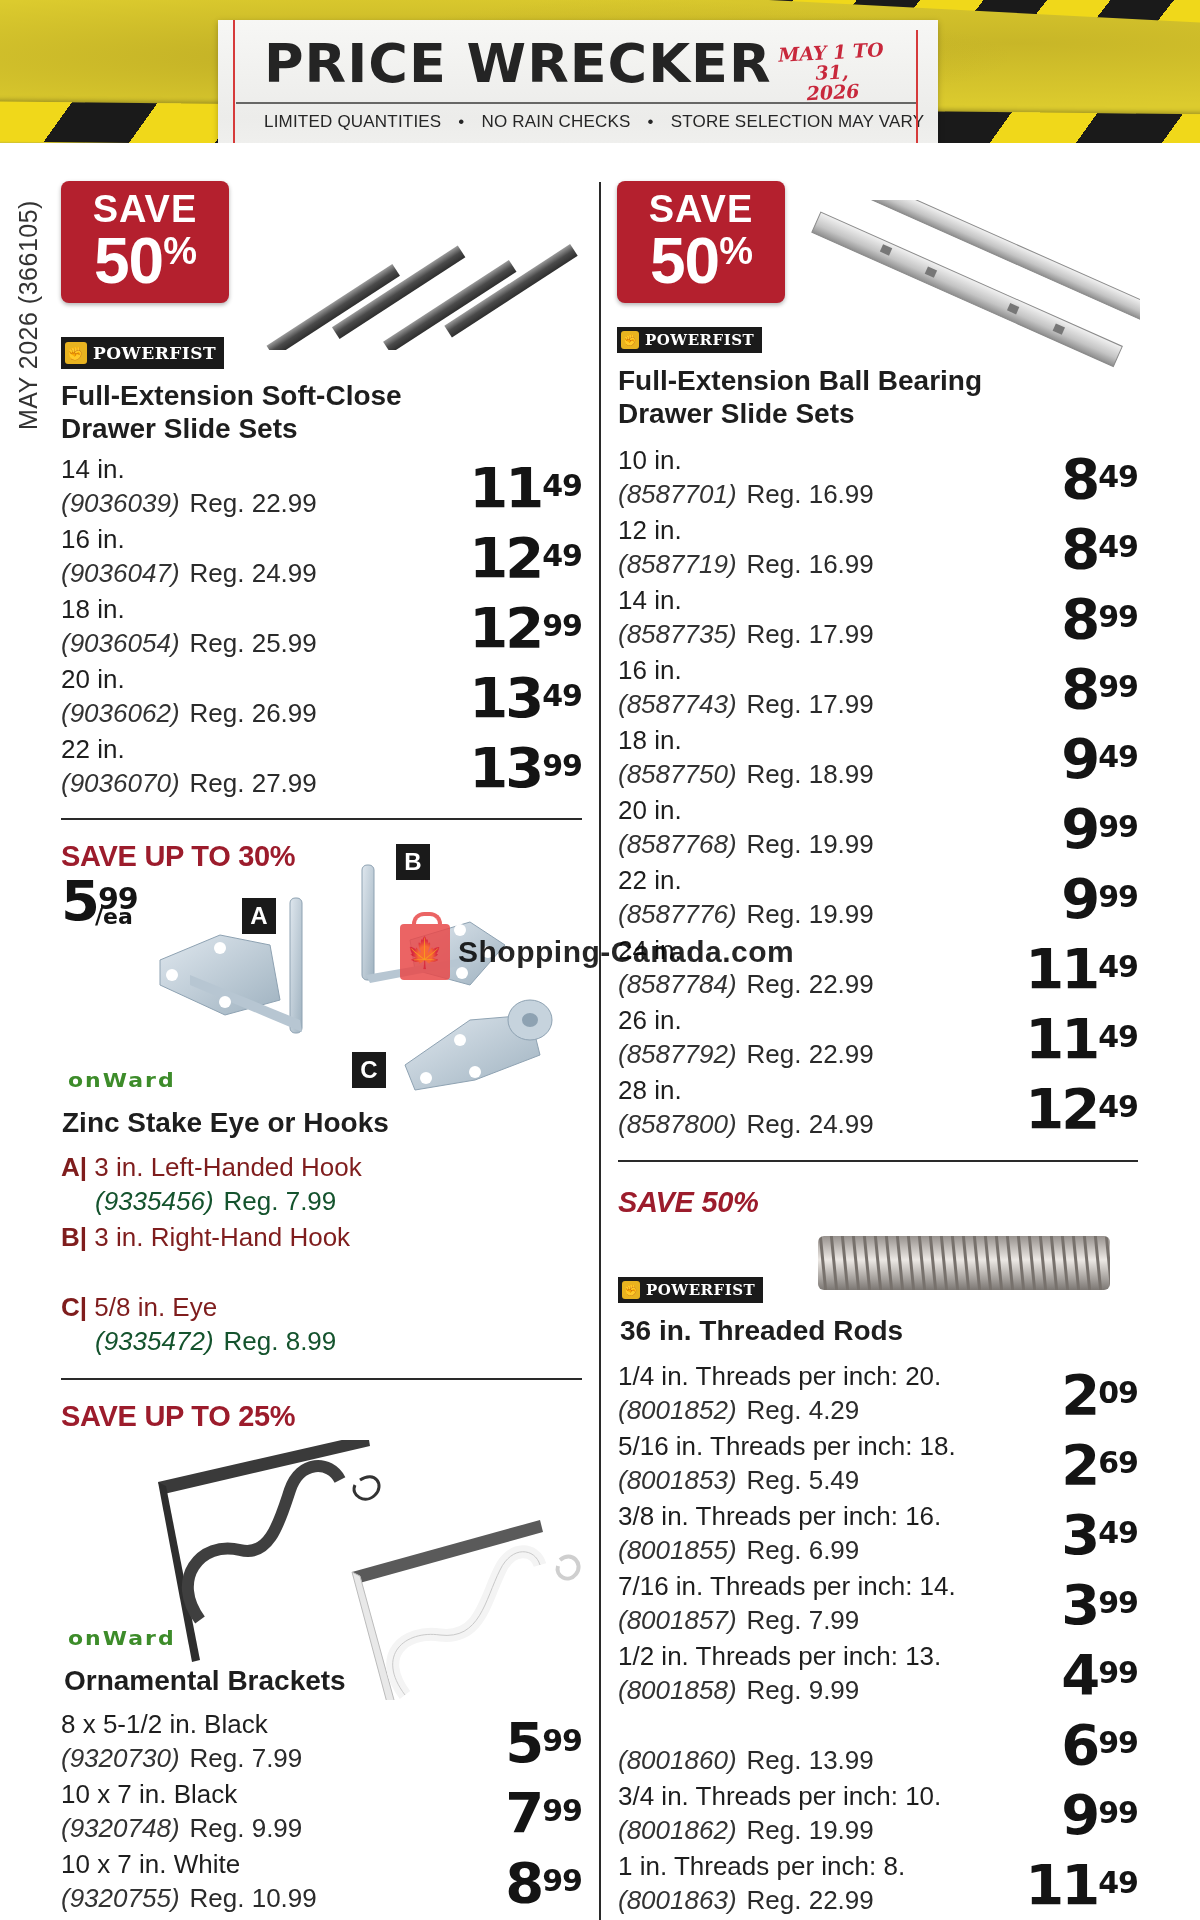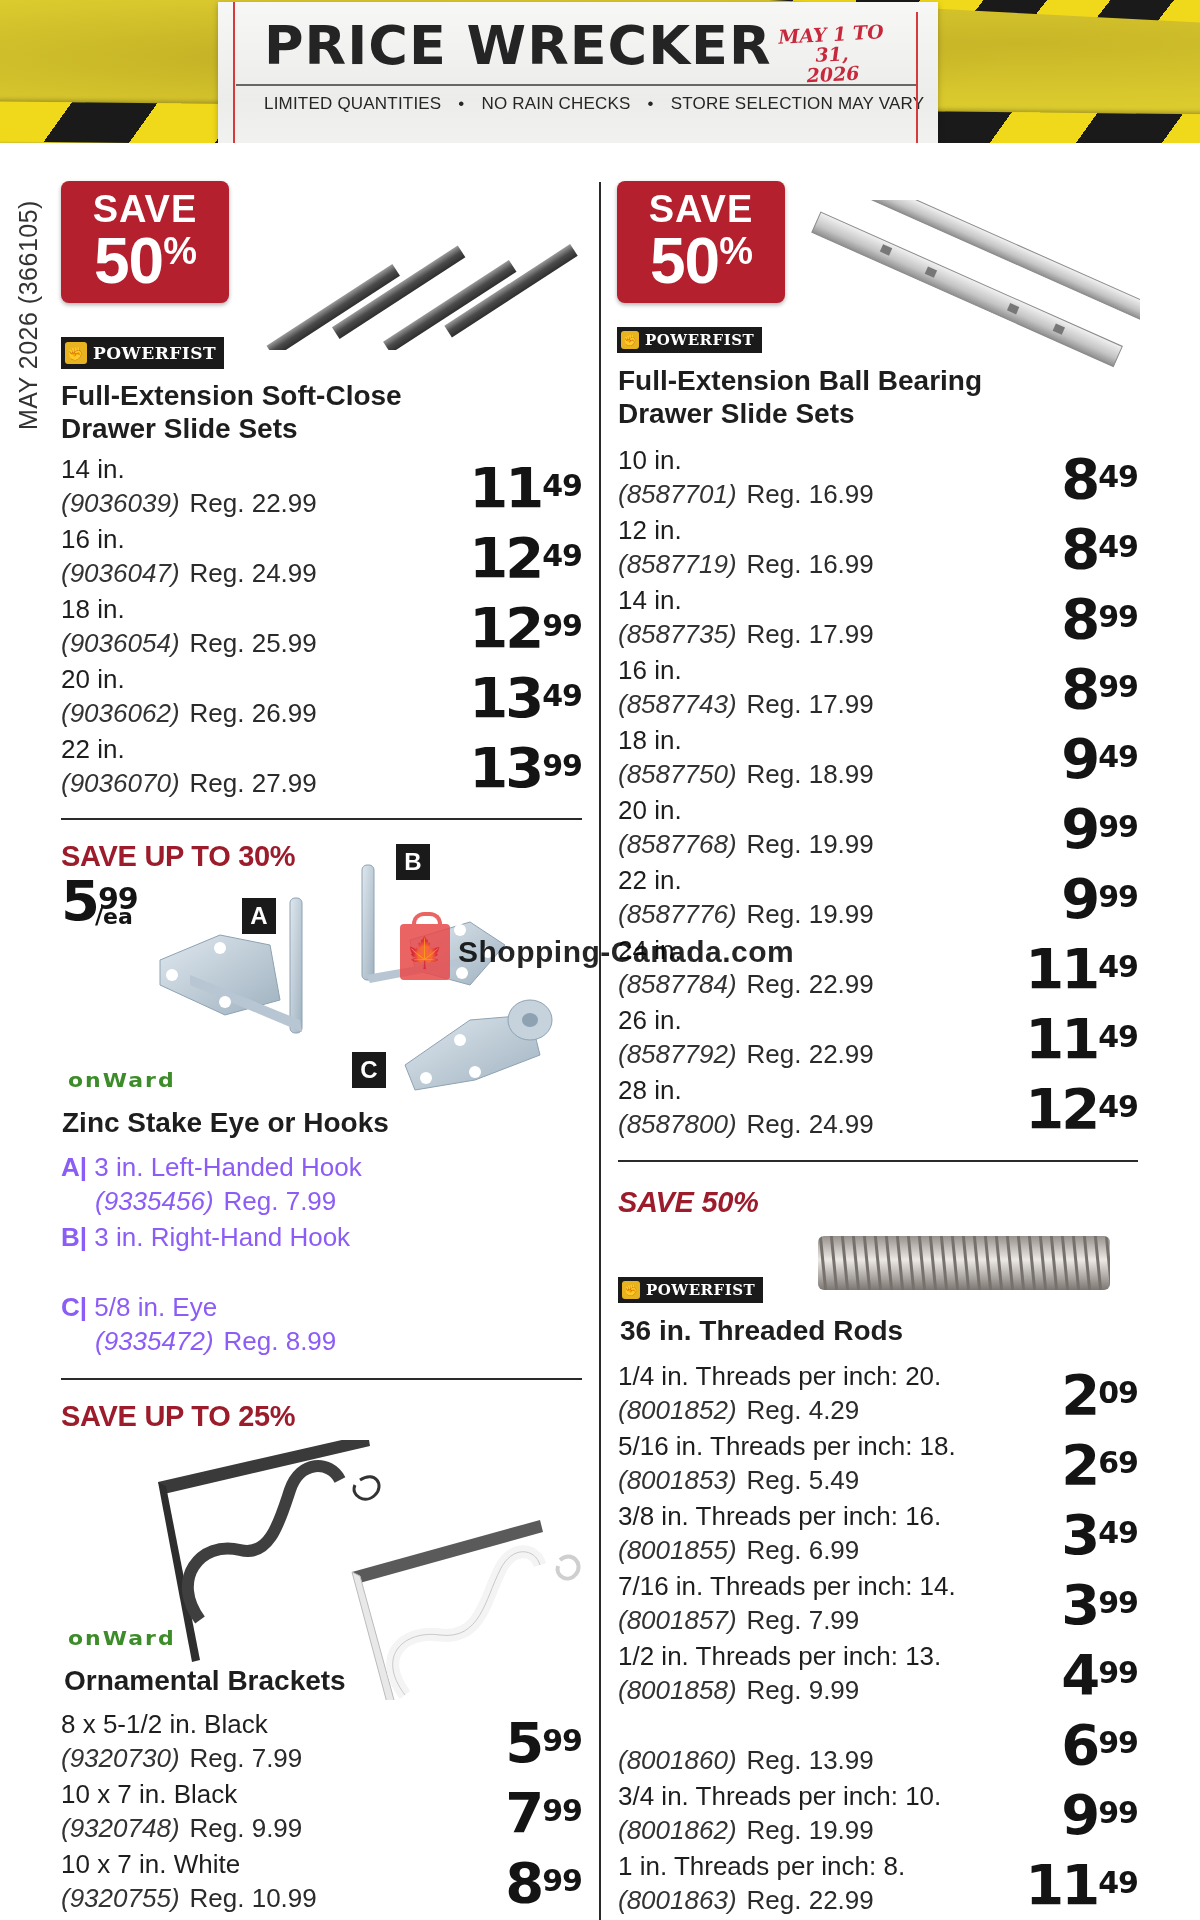--- a/index.html
+++ b/index.html
@@ -11,21 +11,21 @@
   .banner .wall { position: absolute; inset: 0; background:
       radial-gradient(ellipse at 30% 40%, rgba(140,120,20,0.35) 0, rgba(140,120,20,0) 55%),
       radial-gradient(ellipse at 85% 30%, rgba(140,120,20,0.25) 0, rgba(140,120,20,0) 45%),
       #dccb2e; }
   .banner .tape { position: absolute; left: -20px; top: 108px; width: 1260px; height: 40px;
       background: repeating-linear-gradient(-55deg, #f0d81a 0 70px, #1a1a1a 70px 140px);
       transform: rotate(0.6deg); box-shadow: 0 -2px 4px rgba(0,0,0,0.25); }
   .banner .tape-top { position: absolute; left: 700px; top: -14px; width: 520px; height: 24px;
       background: repeating-linear-gradient(-55deg, #f0d81a 0 50px, #1a1a1a 50px 100px);
       transform: rotate(3deg); }
-  .banner .paper { position: absolute; left: 218px; top: 2px; width: 720px; height: 162px;
+  .banner .paper { position: absolute; left: 218px; top: 20px; width: 720px; height: 162px;
       background: linear-gradient(180deg, #f7f7f5 0%, #ececea 60%, #f4f4f2 100%);
       box-shadow: 0 2px 6px rgba(0,0,0,0.25); }
   .banner .paper::before { content: ""; position: absolute; left: 15px; top: 0; bottom: 0; width: 2px; background: #d63a3a; }
   .banner .paper::after { content: ""; position: absolute; right: 20px; top: 10px; bottom: 0; width: 2px; background: #d63a3a; }
   .banner .rule { position: absolute; left: 18px; right: 20px; top: 82px; height: 2px; background: #3a3a3a; opacity: .75; }
   .banner .title { position: absolute; left: 46px; top: 12px; font-family: "DejaVu Sans", sans-serif; font-weight: bold;
       font-size: 54px; letter-spacing: 1px; color: #242424; line-height: 64px; }
   .banner .dates { position: absolute; left: 544px; top: 22px; width: 140px; font-family: "DejaVu Serif", serif;
       font-style: italic; font-weight: bold; color: #c8283c; font-size: 19px; line-height: 20px; text-align: center; transform: rotate(-3deg); }
   .banner .notes { position: absolute; left: 46px; top: 92px; font-size: 17px; color: #262626; letter-spacing: .2px; white-space: nowrap; }
@@ -62,23 +62,23 @@
   .item { position: absolute; height: 70px; }
   .item .size { position: absolute; left: 0; top: 0; font-size: 26px; line-height: 32px; color: #1e1e1e; white-space: nowrap; }
   .item .meta { position: absolute; left: 0; top: 34px; font-size: 26px; line-height: 32px; color: #2a2a2a; white-space: nowrap; }
   .item .meta .sku { font-style: italic; color: #333; }
   .item .meta .reg { margin-left: 10px; }
   .price { position: absolute; right: 0; top: 6px; font-weight: bold; color: #141414; white-space: nowrap; font-family: "DejaVu Sans", sans-serif; }
   .price .d { font-size: 56px; line-height: 58px; letter-spacing: -3px; }
   .price .c { font-size: 30px; line-height: 30px; vertical-align: top; position: relative; top: 12px; letter-spacing: -1px; margin-left: 1px; }
 
   .hook-item { position: absolute; left: 0; }
-  .hook-item .lbl { font-size: 26px; line-height: 34px; color: #8b5cf6; white-space: nowrap; }
+  .hook-item .lbl { font-size: 26px; line-height: 34px; color: #7f1d1d; white-space: nowrap; }
   .hook-item .lbl b { font-weight: bold; }
-  .hook-item .meta { font-size: 26px; line-height: 34px; color: #8b5cf6; padding-left: 34px; white-space: nowrap; }
+  .hook-item .meta { font-size: 26px; line-height: 34px; color: #14532d; padding-left: 34px; white-space: nowrap; }
   .hook-item .meta .sku { font-style: italic; }
   .hook-item .meta .reg { margin-left: 10px; }
 
   .letter-tag { position: absolute; width: 34px; height: 36px; background: #1a1a1a; color: #fff; font-weight: bold;
       font-size: 24px; display: flex; align-items: center; justify-content: center; }
 
   .img-box { position: absolute; }
 
   
   .watermark { position: absolute; left: 400px; top: 924px; display: flex; align-items: center; opacity: .85; pointer-events: none; }

